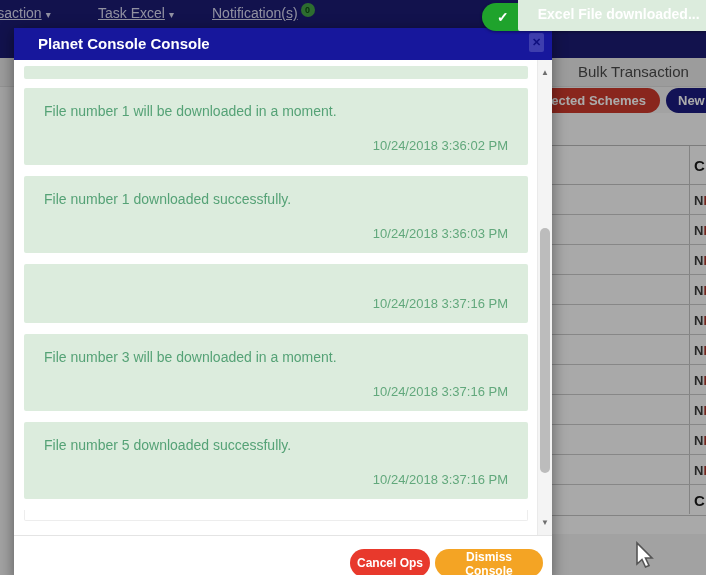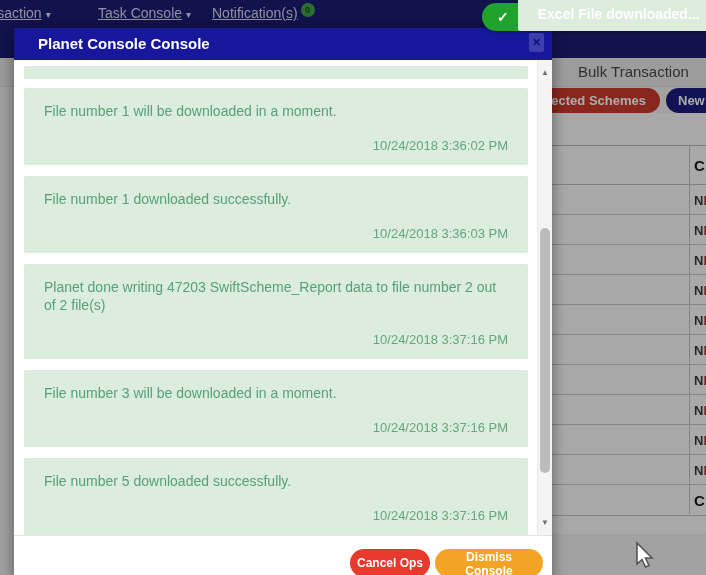--- a/index.html
+++ b/index.html
@@ -71,21 +71,21 @@
 </head>
 <body>
 
 <div class="screen">
 
   <div class="bg-header">
     <span class="nav-item" style="left:-31px">
       <span>Transaction</span><span class="nav-caret">▾</span>
     </span>
     <span class="nav-item" style="left:98px">
-      <span>Task Console</span><span class="nav-caret">▾</span>
+      <span>Task Excel</span><span class="nav-caret">▾</span>
     </span>
     <span class="nav-item" style="left:212px">
       <span>Notification(s)</span><span class="nav-badge">0</span>
     </span>
   </div>
 
   <div class="bg-page"></div>
   <div class="bg-tabstrip"></div>
   <span class="bulk-label">Bulk Transaction</span>
 
@@ -155,21 +155,20 @@
         <div>
             <div class="msg">
               <div class="msg-text">File number 1 will be downloaded in a moment.</div>
               <div class="msg-time">10/24/2018 3:36:02 PM</div>
             </div>
             <div class="msg">
               <div class="msg-text">File number 1 downloaded successfully.</div>
               <div class="msg-time">10/24/2018 3:36:03 PM</div>
             </div>
             <div class="msg">
-              <div class="msg-text">Planet done writing 47203 SwiftScheme_Report data to file number 2 out of 2 file(s)</div>
               <div class="msg-time">10/24/2018 3:37:16 PM</div>
             </div>
             <div class="msg">
               <div class="msg-text">File number 3 will be downloaded in a moment.</div>
               <div class="msg-time">10/24/2018 3:37:16 PM</div>
             </div>
             <div class="msg">
               <div class="msg-text">File number 5 downloaded successfully.</div>
               <div class="msg-time">10/24/2018 3:37:16 PM</div>
             </div>

